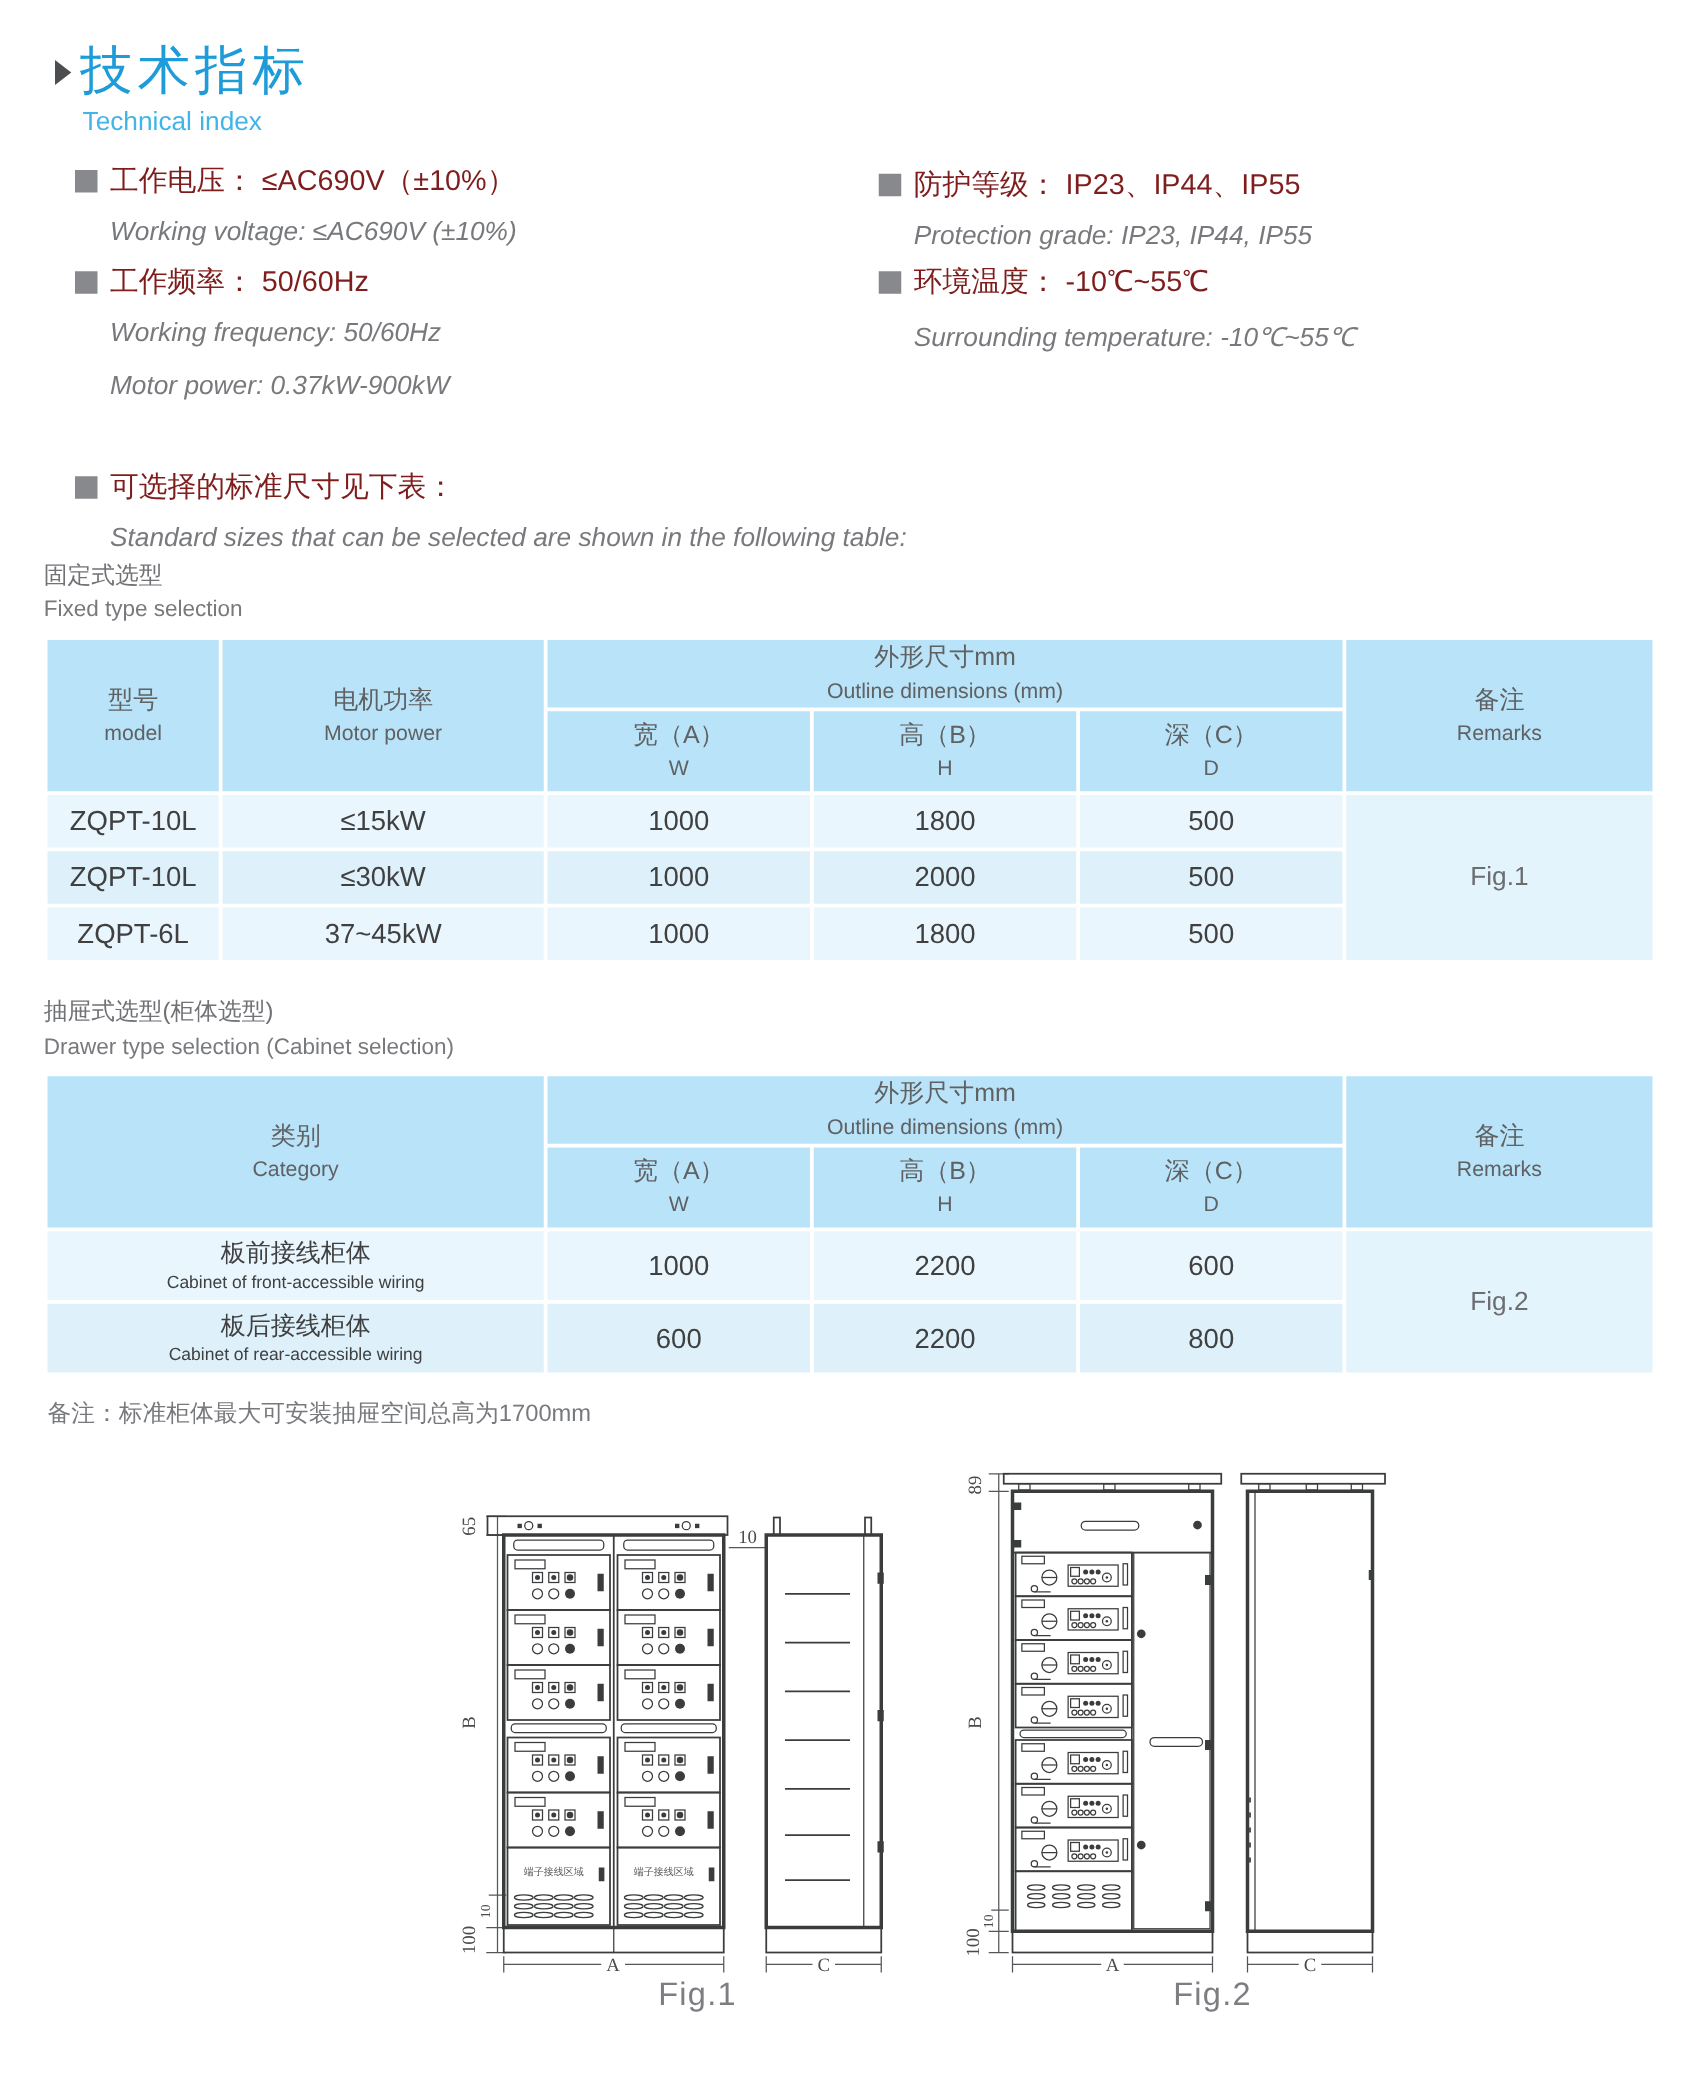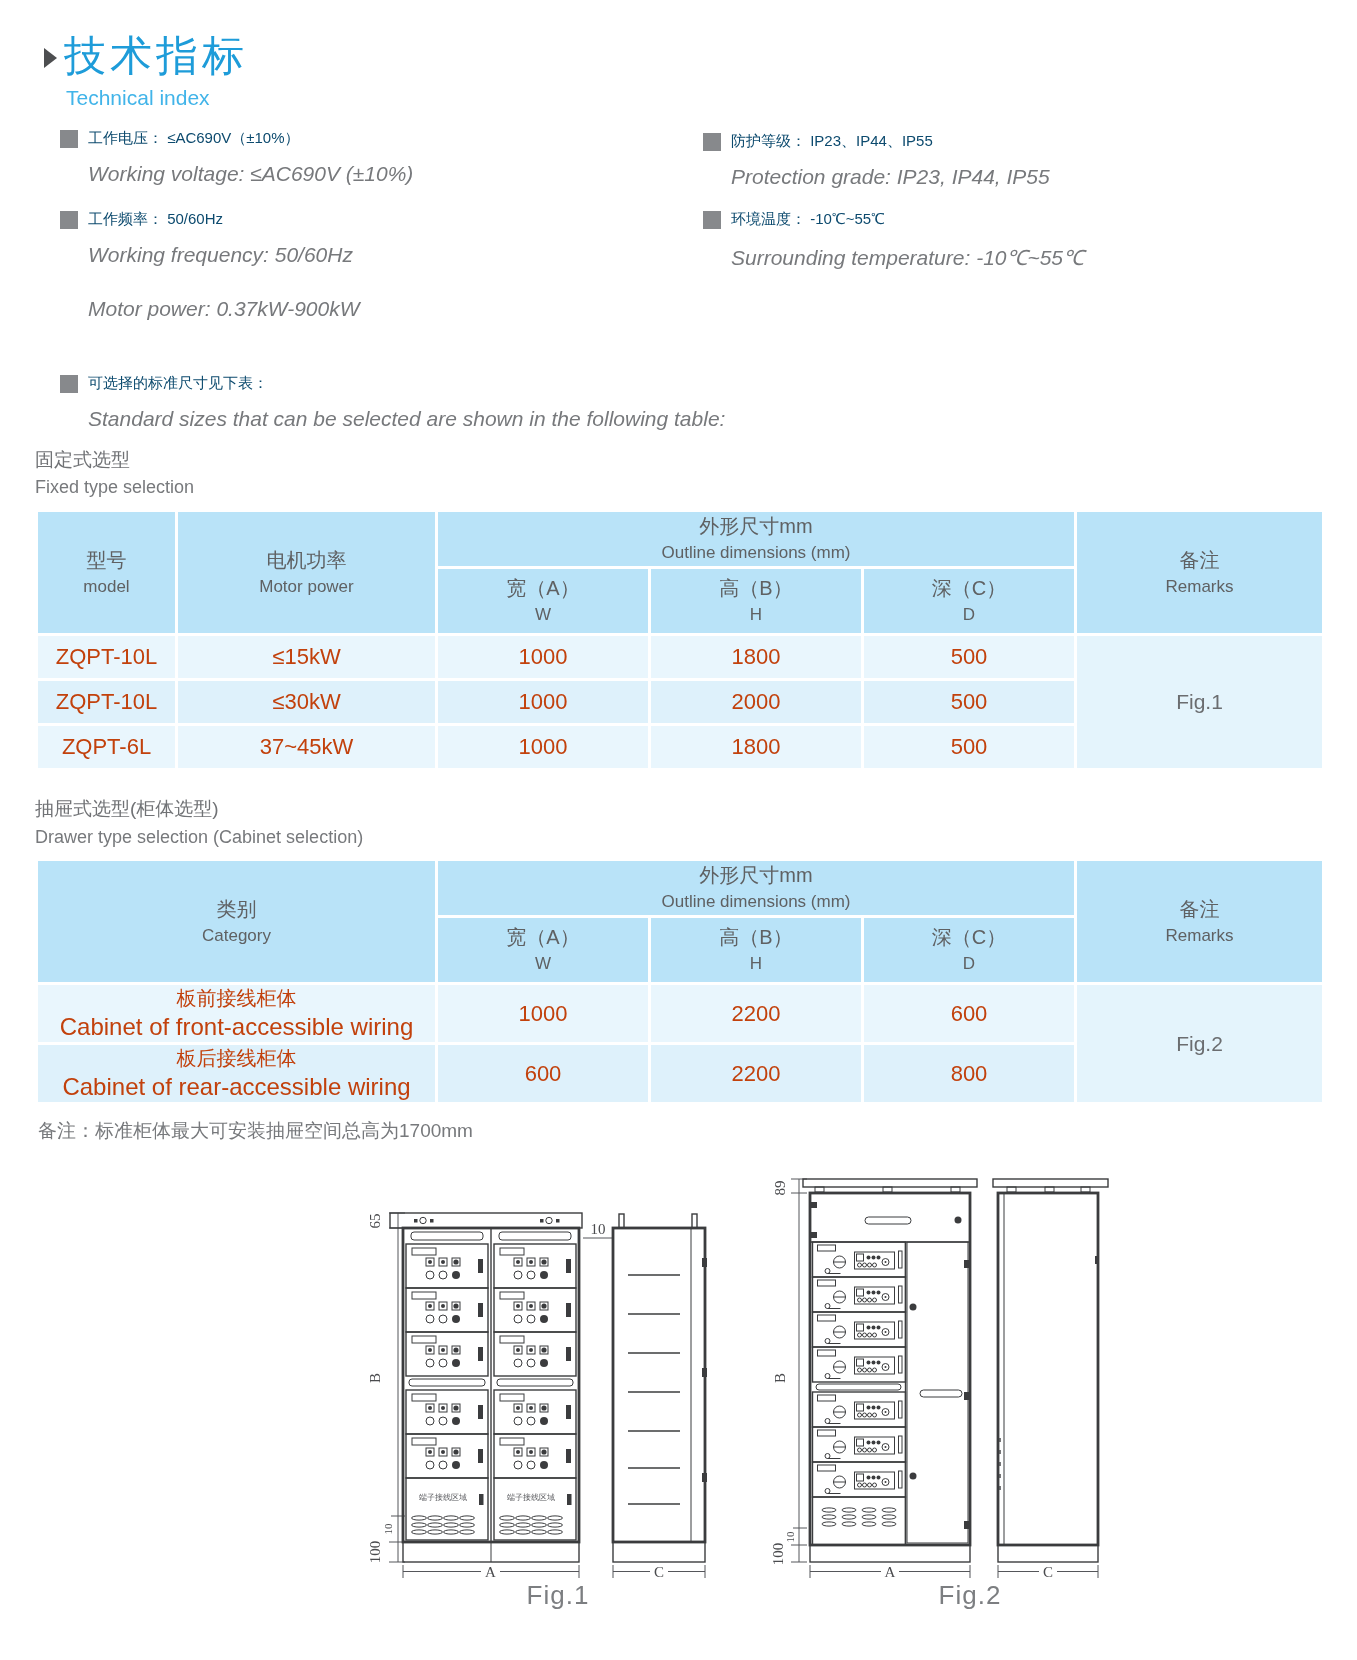--- a/index.html
+++ b/index.html
@@ -13,21 +13,21 @@
     border-left:13px solid #4d4e50; border-top:10px solid transparent; border-bottom:10px solid transparent;
   }
   .page-title {
     position:absolute; left:64px; top:28px; margin:0;
     font-size:42px; font-weight:400; color:#1e9cd9; letter-spacing:4px;
   }
   .page-subtitle { position:absolute; left:66px; top:86px; font-size:21px; color:#41b4e9; }
 
   
   .spec-item { position:absolute; white-space:nowrap; }
-  .spec-zh { display:flex; align-items:center; font-size:15px; color:#0c4a6e; }
+  .spec-zh { display:flex; align-items:center; font-size:23px; color:#7f1d1d; }
   .bullet { width:18px; height:18px; background:#87898c; margin-right:10px; flex:none; }
   .spec-en { margin:14px 0 0 28px; font-size:21px; color:#77797c;font-style:italic; }
 
   #spec-l1 { left:60px;  top:129px; }
   #spec-l2 { left:60px;  top:210px; }
   #spec-l3 { left:60px;  top:283px; }
   #spec-r1 { left:703px; top:132px; }
   #spec-r2 { left:703px; top:210px; }
   #spec-intro { left:60px; top:374px; }
 
@@ -41,29 +41,29 @@
   table.dim-table {
     position:absolute; left:35px; width:1290px;
     border-collapse:separate; border-spacing:3px; table-layout:fixed;
   }
   #table1 { top:509px; }
   #table2 { top:858px; }
   .dim-table th, .dim-table td { padding:0; text-align:center; vertical-align:middle; font-weight:400; }
   .dim-table th { background:#b9e3f8; color:#5f6163; }
   .th-zh { font-size:20px; line-height:1.25; }
   .th-en { font-size:17px; line-height:1.25; margin-top:3px; }
-  .dim-table td { color:#c2410c; font-size:22px; background:#e9f6fd; }
+  .dim-table td { color:#404040; font-size:22px; background:#e9f6fd; }
   tr.row-b > td { background:#def1fb; }
   td.remarks-cell { background:#e4f4fc; font-size:21px; color:#6b6d70; }
   #table1 thead tr.hrow1 { height:54px; } #table1 thead tr.hrow2 { height:64px; }
   #table2 thead tr.hrow1 { height:54px; } #table2 thead tr.hrow2 { height:64px; }
   #table1 tbody tr { height:42px; }
   #table2 tbody tr { height:55px; }
   .cat-zh { font-size:20px; line-height:1.3; }
-  .cat-en { font-size:24px; line-height:1.3; }
+  .cat-en { font-size:14px; line-height:1.3; }
 
   
   .note-zh { position:absolute; left:38px; top:1118px; font-size:19px; color:#77797c; }
   .note-en { position:absolute; left:38px; top:1145px; font-size:19px; color:#77797c; }
 
   
   svg.figure { position:absolute; }
   #fig1 { left:335px; top:1138px; }
   #fig2 { left:715px; top:1138px; }
   .fig-line  { fill:none; stroke:#3b3c3e; stroke-width:1.4; }

